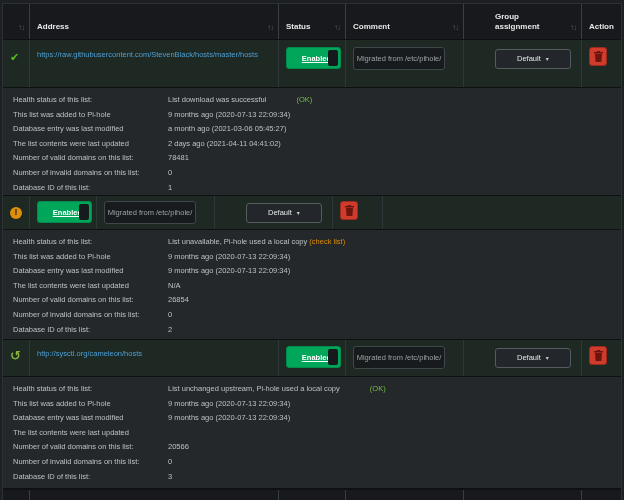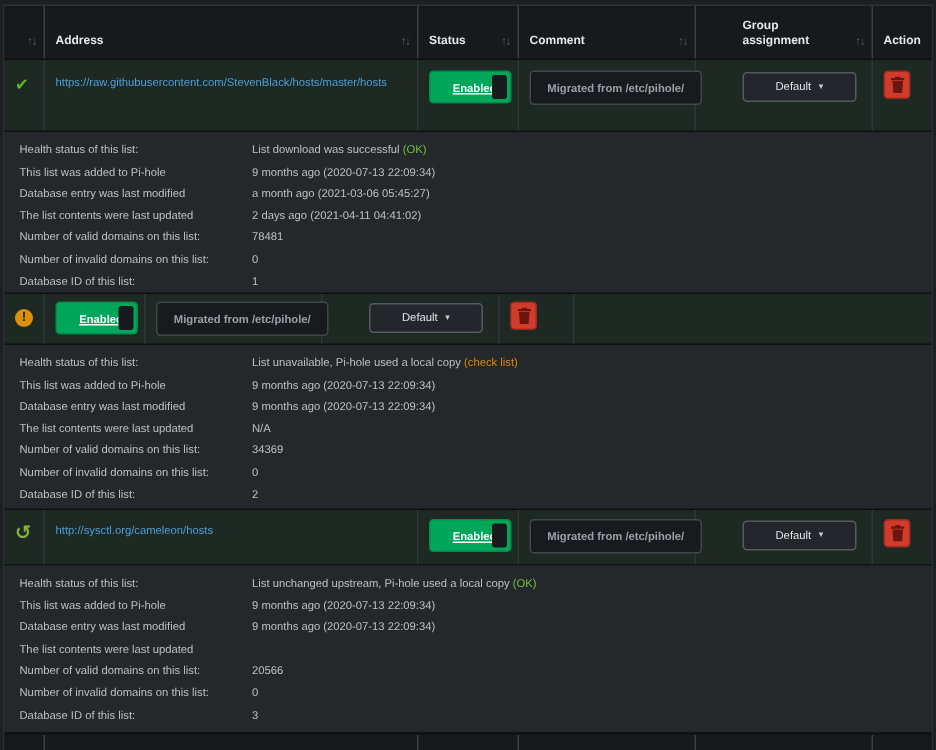--- a/index.html
+++ b/index.html
@@ -39,38 +39,38 @@
                font-size:9px; font-weight:bold; line-height:1; }
   .icon-history { color:#87b23c; font-size:13px; font-weight:bold; line-height:12px; }
 
   .url { color:#4d9fd6; text-decoration:none; font-size:7.5px; line-height:15px; word-break:break-all; display:block; }
 
   .toggle { width:55px; height:22px; background:#00a65a; border:1px solid #008d4c; border-radius:3px;
             position:relative; display:flex; align-items:center; cursor:pointer; box-sizing:border-box; }
   .toggle-label { color:#ffffff; font-size:7.5px; font-weight:bold; flex:1; text-align:right; padding-right:9px;text-decoration:underline; }
   .toggle-handle { position:absolute; right:2px; top:2px; bottom:2px; width:10px; background:#171a1c; border-radius:2px; }
 
-  .comment-input { width:115px; height:23px; background:#181b1d; border:1px solid #41464a; border-radius:3px;
-                   color:#9aa0a4; font-size:7.5px; text-align:center; font-family:inherit; box-sizing:border-box; outline:none;font-weight:bold; }
+  .comment-input { width:92px; height:23px; background:#181b1d; border:1px solid #41464a; border-radius:3px;
+                   color:#9aa0a4; font-size:7.5px; text-align:center; font-family:inherit; box-sizing:border-box; outline:none; }
 
   .group-btn { height:20px; background:#23272b; border:1px solid #565b60; border-radius:3px; color:#e4e6e7;
                font-size:7.5px; padding:0 21px; display:inline-flex; align-items:center; gap:5px;
                font-family:inherit; cursor:pointer; }
   .caret { font-size:6px; color:#c8cacc; line-height:1; }
 
   .trash-btn { width:18px; height:19px; background:#cf3c2c; border:1px solid #9c2a1e; border-radius:3px;
                display:flex; align-items:center; justify-content:center; padding:0; cursor:pointer; }
 
   
   .details { background:#24282a; border-bottom:1px solid #0e1011; padding:5px 0 0 0; box-sizing:border-box; overflow:hidden; }
   .d1 { height:108px; } .d2 { height:110px; } .d3 { height:112px; }
   .detail-row { display:flex; font-size:7.5px; color:#bcc0c2; line-height:14.6px; padding-left:10px; }
   .detail-label { width:155px; flex:none; }
   .detail-value { white-space:nowrap; }
-  .detail-suffix.ok { color:#74c043; }
+  .detail-suffix.ok { color:#74c043;margin-left:28px; }
   .detail-suffix.warn { color:#de8a0b; cursor:pointer; }
 
   
   .tfoot { display:flex; background:#17191c; height:10px; border-top:1px solid #0e1011; }
   .tfoot .tf { border-right:1px solid #3a3f43; box-sizing:border-box; }
   .tfoot .tf.c7 { border-right:none; }
 </style>
 </head>
 <body>
 
@@ -208,21 +208,21 @@
       <div class="detail-row">
         <span class="detail-label">Database entry was last modified</span>
         <span class="detail-value">9 months ago (2020-07-13 22:09:34)</span>
       </div>
       <div class="detail-row">
         <span class="detail-label">The list contents were last updated</span>
         <span class="detail-value">N/A</span>
       </div>
       <div class="detail-row">
         <span class="detail-label">Number of valid domains on this list:</span>
-        <span class="detail-value">34369</span>
+        <span class="detail-value">26854</span>
       </div>
       <div class="detail-row">
         <span class="detail-label">Number of invalid domains on this list:</span>
         <span class="detail-value">0</span>
       </div>
       <div class="detail-row">
         <span class="detail-label">Database ID of this list:</span>
         <span class="detail-value">2</span>
       </div>
     </div>

